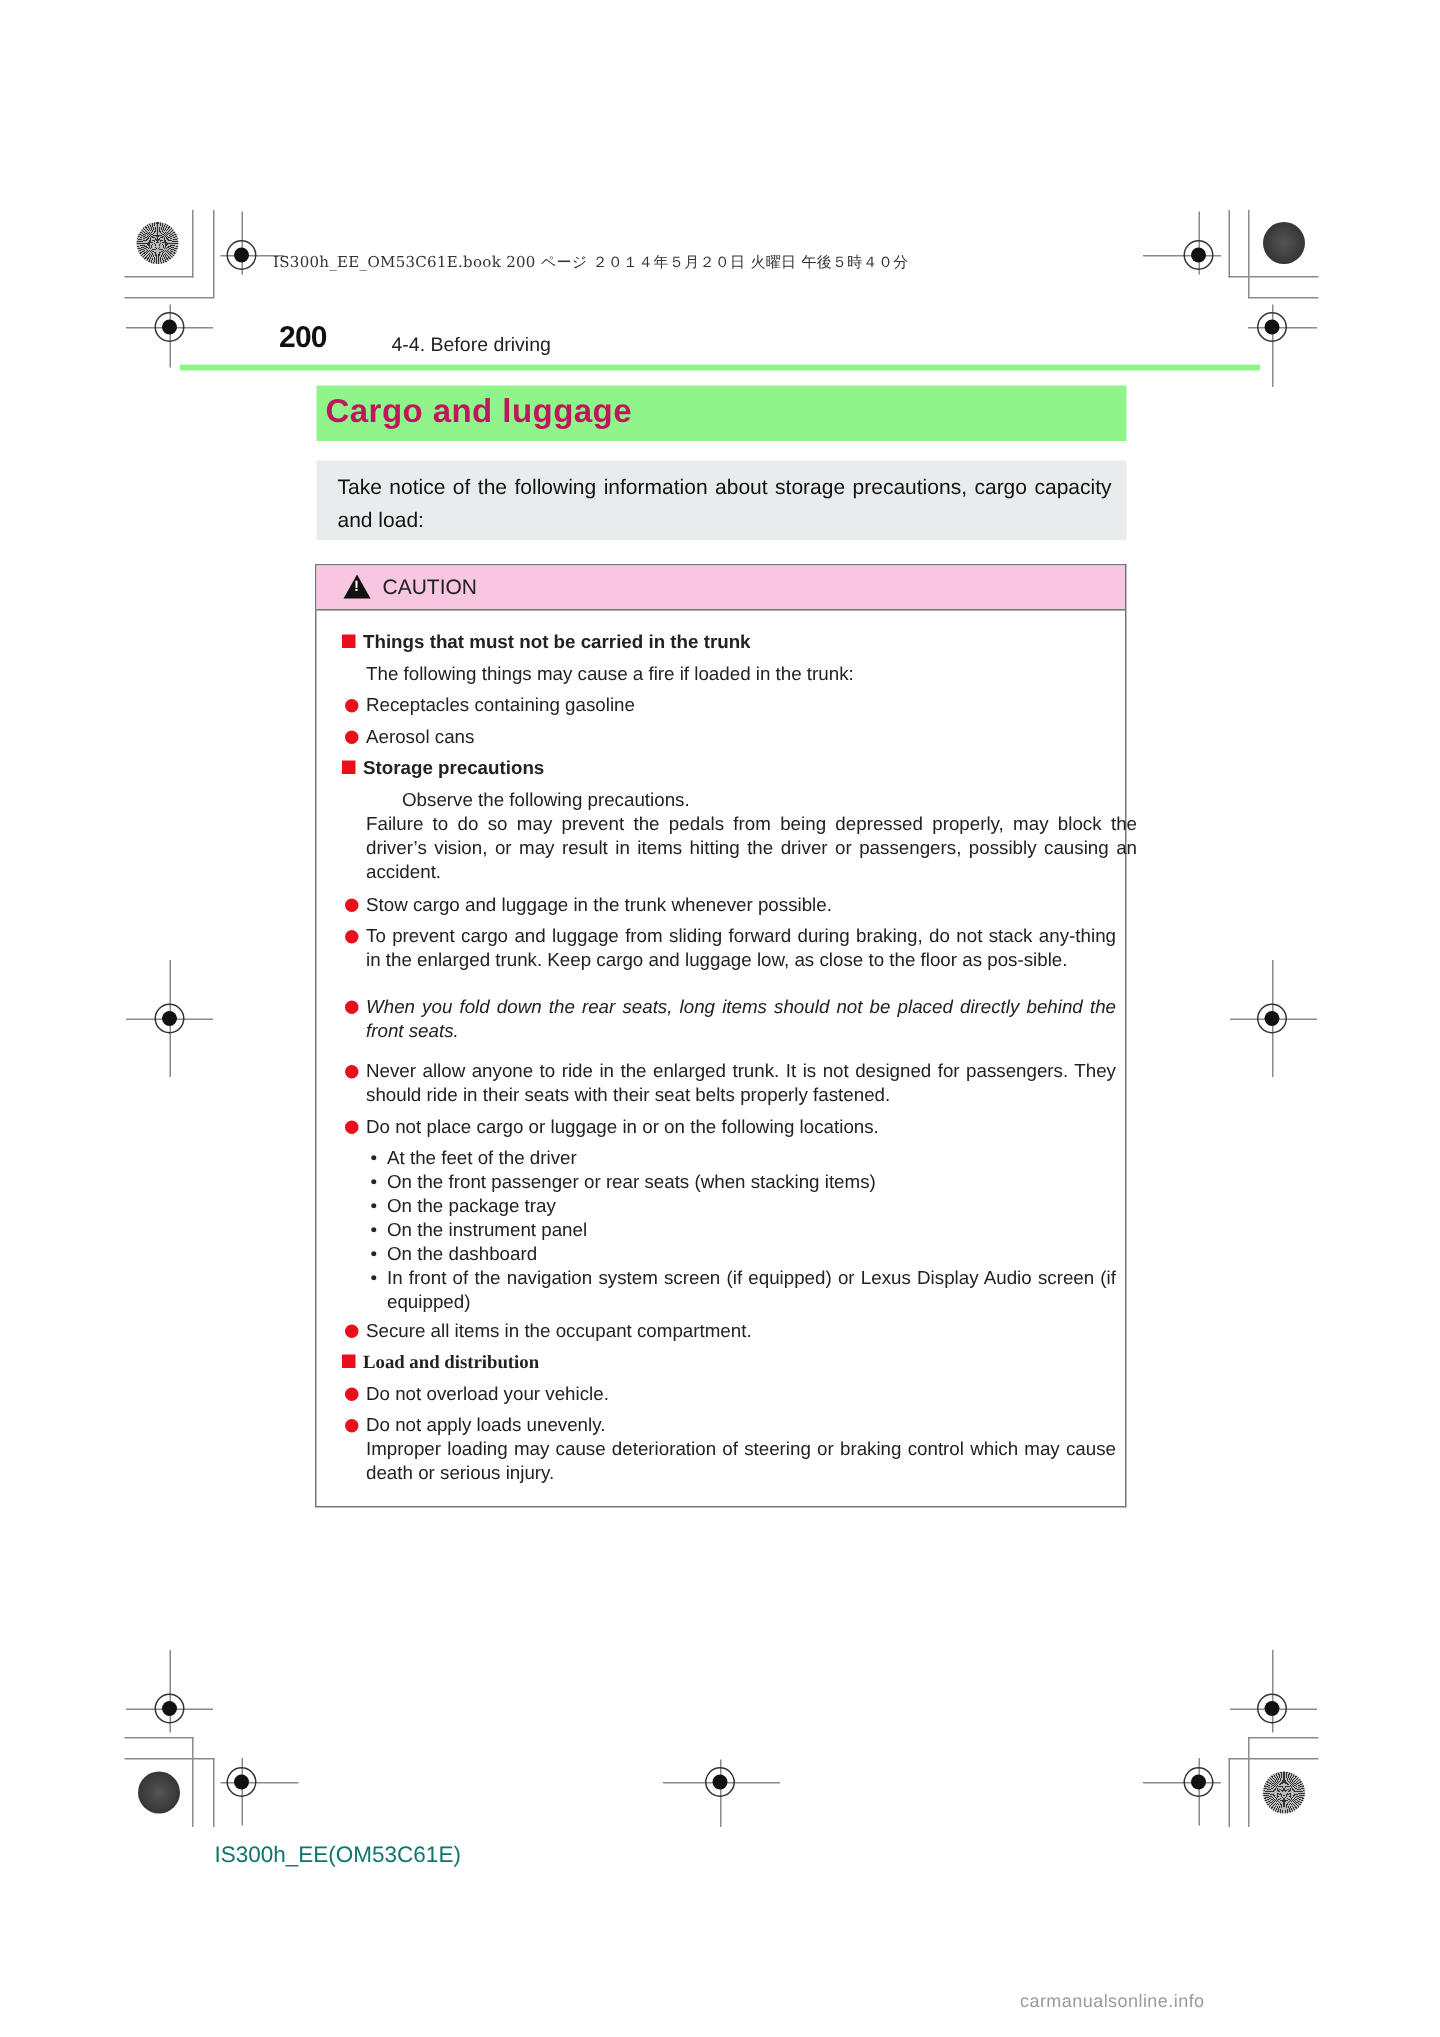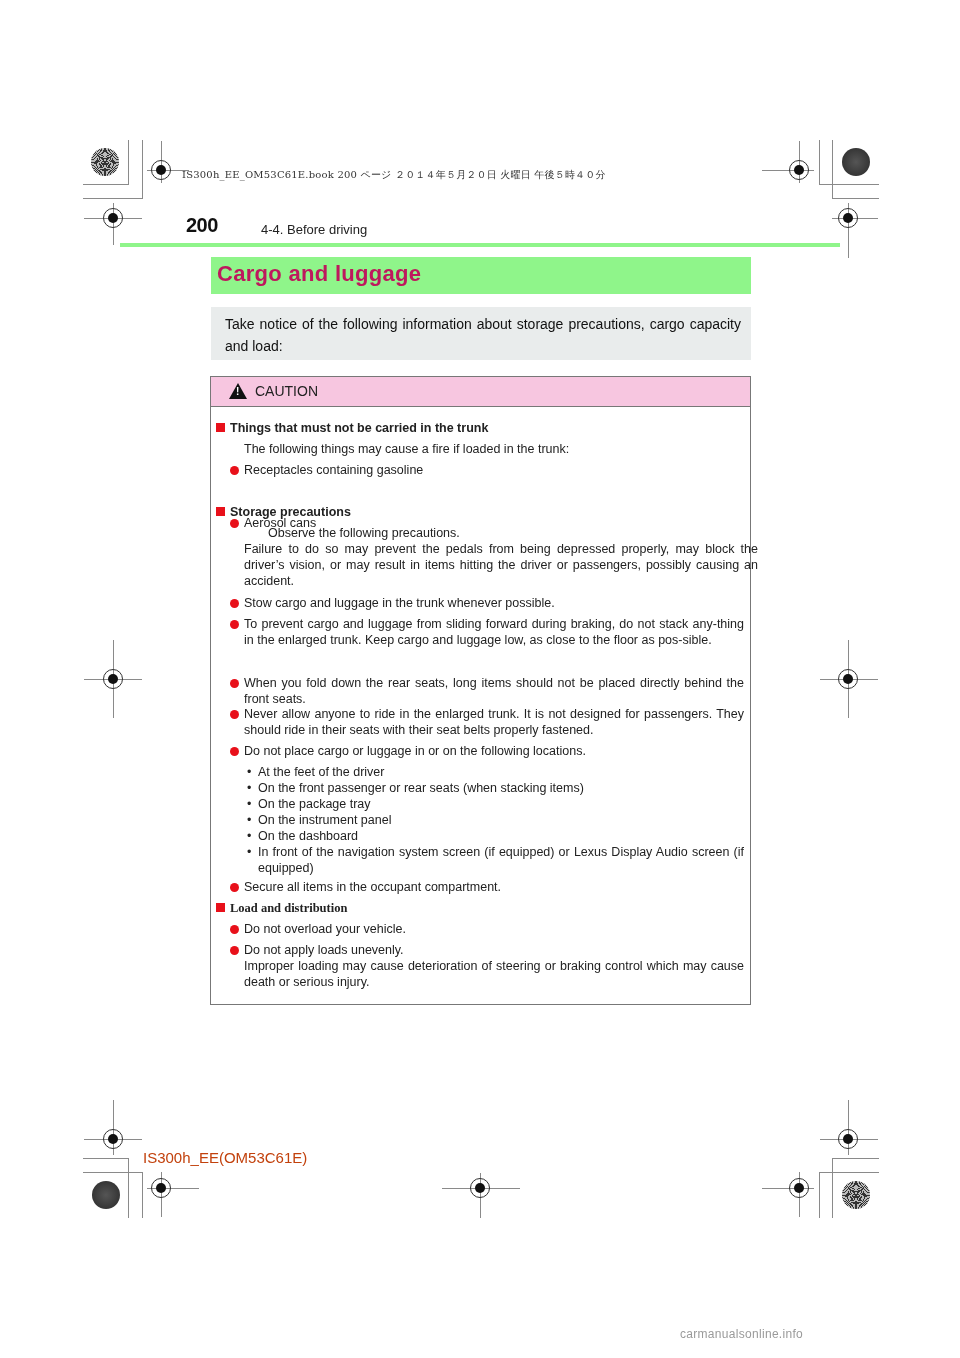--- a/index.html
+++ b/index.html
@@ -27,29 +27,29 @@
 
   .intro { position: absolute; left: 211px; top: 307px; width: 540px; height: 53px; background: #e9ecec; box-sizing: border-box; padding: 6px 10px 0 14px; font-size: 14px; line-height: 22px; text-align: justify; color: #111; }
 
   .caution { position: absolute; left: 210px; top: 376px; width: 541px; height: 629px; border: 1px solid #777; box-sizing: border-box; background: #fff; }
   .caution-head { height: 29px; background: #f7c6e0; border-bottom: 1px solid #777; position: relative; }
   .caution-head .tri { position: absolute; left: 18px; top: 6px; width: 0; height: 0; border-left: 9px solid transparent; border-right: 9px solid transparent; border-bottom: 16px solid #111; }
   .caution-head .tri:after { content: "!"; position: absolute; left: -2px; top: 3px; color: #fff; font-size: 10px; font-weight: bold; }
   .caution-head .lbl { position: absolute; left: 44px; top: 6px; font-size: 14px; color: #222; }
 
   .body { position: absolute; left: 0; top: 30px; width: 539px; font-size: 12.5px; line-height: 16px; color: #222; }
-  .h { position: absolute; left: 5px; font-weight: bold; font-size: 12.5px; }
+  .h { position: absolute; left: 17px; font-weight: bold; font-size: 12.5px; }
   .h .sq { display: inline-block; width: 9px; height: 9px; background: #e8101a; margin-right: 5px; vertical-align: 0px; }
   .p { position: absolute; left: 33px; width: 514px; text-align: justify; }
   .b { position: absolute; left: 19px; width: 514px; padding-left: 14px; box-sizing: border-box; text-align: justify; }
   .b .dot { position: absolute; left: 0; top: 4px; width: 9px; height: 9px; border-radius: 50%; background: #e8101a; }
   .s { position: absolute; left: 36px; width: 497px; padding-left: 11px; box-sizing: border-box; text-align: justify; }
   .s .mid { position: absolute; left: 0; top: 0; }
 
-  .footer-code { position: absolute; left: 143px; top: 1149px; font-size: 15px; color: #c2410c; }
+  .footer-code { position: absolute; left: 143px; top: 1228px; font-size: 15px; color: #0f766e; }
   .watermark { position: absolute; left: 680px; top: 1327px; font-size: 12px; color: #9a9a9a; letter-spacing: 0.3px; }
 </style>
 </head>
 <body>
 
 <div class="vline" style="left:128px;top:140px;height:45px;"></div>
 <div class="vline" style="left:142px;top:140px;height:58px;"></div>
 <div class="hline" style="left:83px;top:184px;width:46px;"></div>
 <div class="hline" style="left:83px;top:198px;width:60px;"></div>
 <div class="disc ray" style="left:91px;top:148px;"></div>
@@ -145,28 +145,28 @@
   <div class="caution-head">
     <div class="tri"></div>
     <span class="lbl">CAUTION</span>
   </div>
 
   <div class="body">
 
     <div class="h" style="top:13px;"><span class="sq"></span><span>Things that must not be carried in the trunk</span></div>
     <div class="p" style="top:34px;">The following things may cause a fire if loaded in the trunk:</div>
     <div class="b" style="top:55px;"><span class="dot"></span><span>Receptacles containing gasoline</span></div>
-    <div class="b" style="top:76px;margin-top:32px;"><span class="dot"></span><span>Aerosol cans</span></div>
+    <div class="b" style="top:76px;"><span class="dot"></span><span>Aerosol cans</span></div>
 
     <div class="h" style="top:97px;"><span class="sq"></span><span>Storage precautions</span></div>
     <div class="p" style="top:118px;margin-left:24px;">Observe the following precautions.</div>
     <div class="p" style="top:134px;">Failure to do so may prevent the pedals from being depressed properly, may block the driver’s vision, or may result in items hitting the driver or passengers, possibly causing an accident.</div>
     <div class="b" style="top:188px;"><span class="dot"></span><span>Stow cargo and luggage in the trunk whenever possible.</span></div>
     <div class="b" style="top:209px;"><span class="dot"></span><span>To prevent cargo and luggage from sliding forward during braking, do not stack any-thing in the enlarged trunk. Keep cargo and luggage low, as close to the floor as pos-sible.</span></div>
-    <div class="b" style="top:268px;"><span class="dot"></span><span>When you fold down the rear seats, long items should not be placed directly behind the front seats.</span></div>
+    <div class="b" style="top:256px;font-style:italic;"><span class="dot"></span><span>When you fold down the rear seats, long items should not be placed directly behind the front seats.</span></div>
     <div class="b" style="top:299px;"><span class="dot"></span><span>Never allow anyone to ride in the enlarged trunk. It is not designed for passengers. They should ride in their seats with their seat belts properly fastened.</span></div>
     <div class="b" style="top:336px;"><span class="dot"></span><span>Do not place cargo or luggage in or on the following locations.</span></div>
 
     <div class="s" style="top:357px;"><span class="mid">•</span><span>At the feet of the driver</span></div>
     <div class="s" style="top:373px;"><span class="mid">•</span><span>On the front passenger or rear seats (when stacking items)</span></div>
     <div class="s" style="top:389px;"><span class="mid">•</span><span>On the package tray</span></div>
     <div class="s" style="top:405px;"><span class="mid">•</span><span>On the instrument panel</span></div>
     <div class="s" style="top:421px;"><span class="mid">•</span><span>On the dashboard</span></div>
     <div class="s" style="top:437px;"><span class="mid">•</span><span>In front of the navigation system screen (if equipped) or Lexus Display Audio screen (if equipped)</span></div>
 

